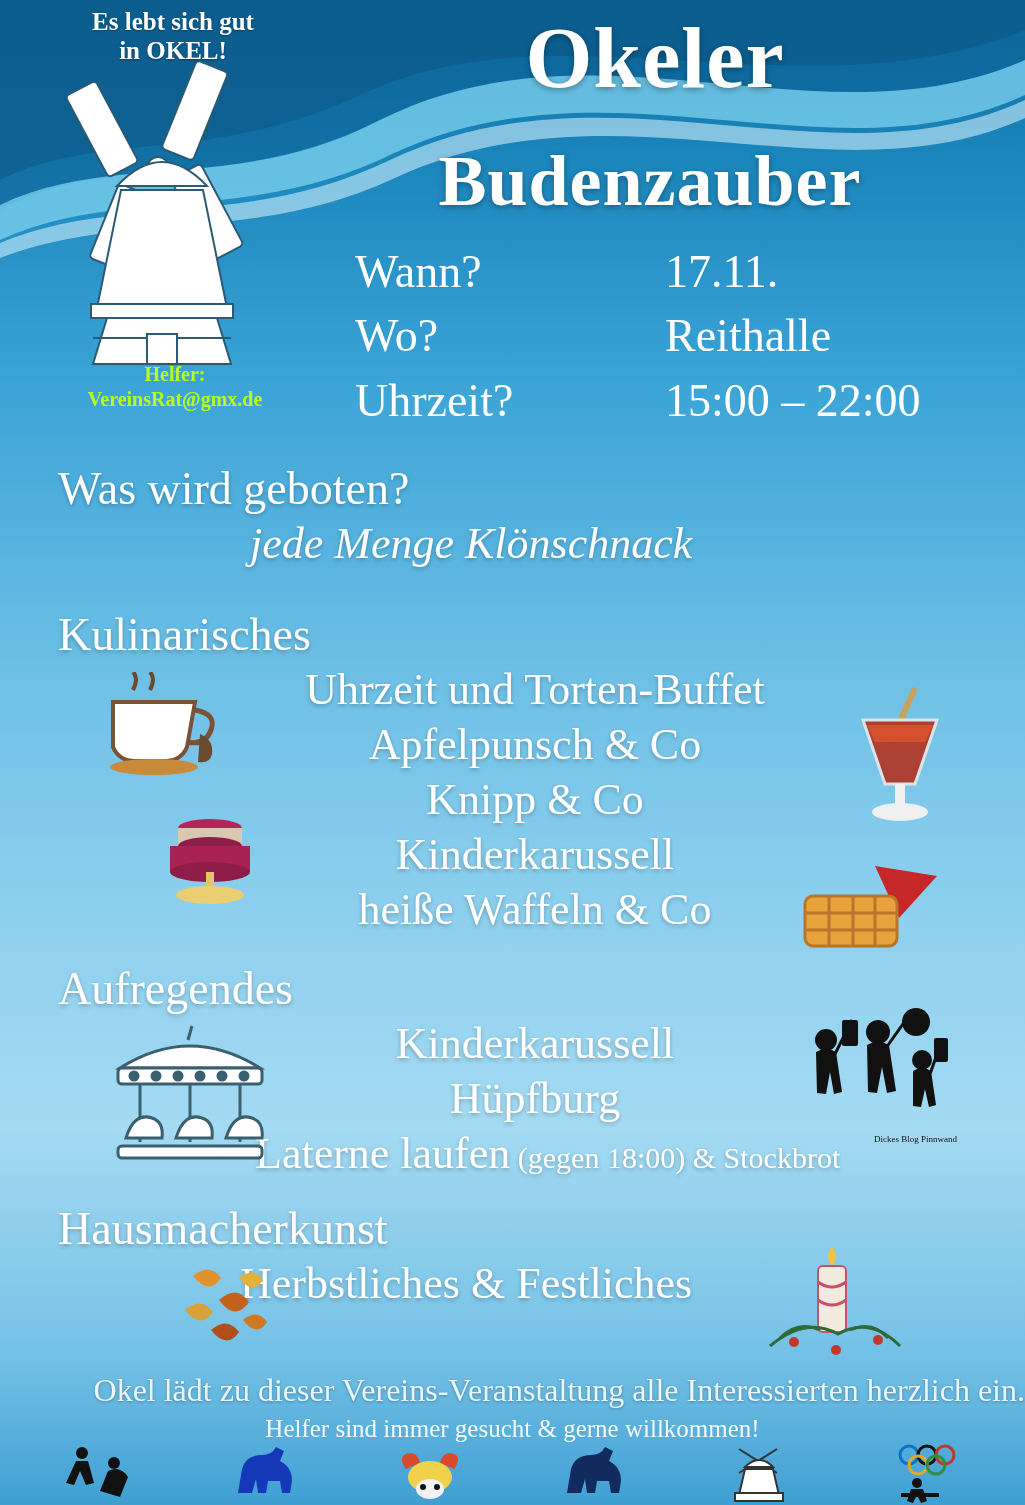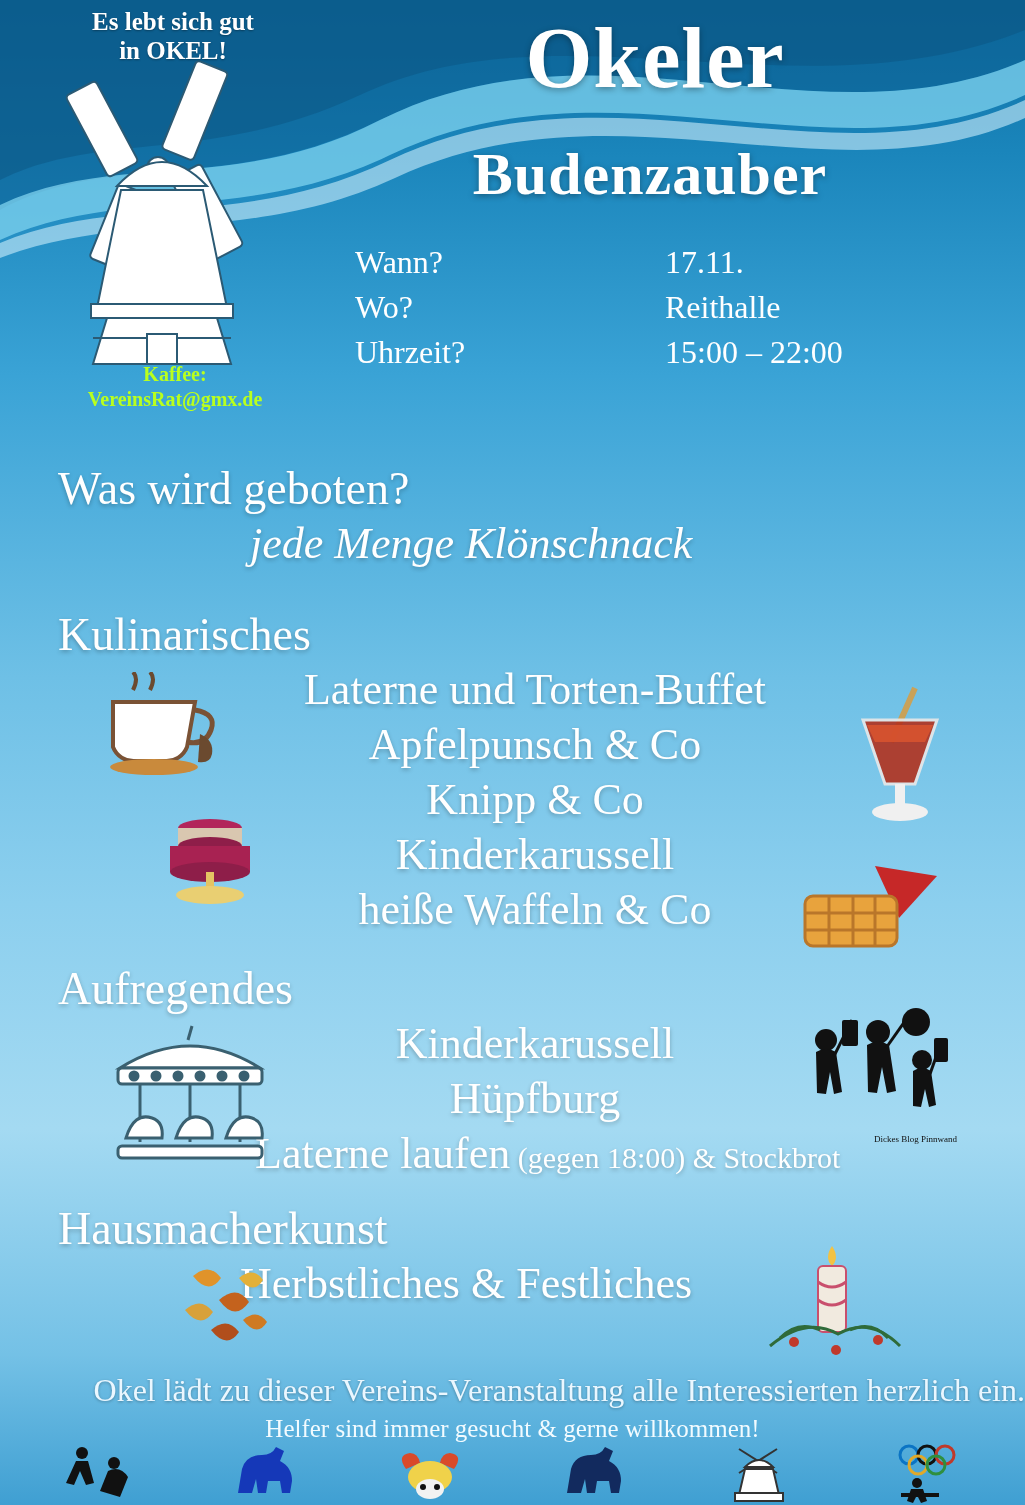--- a/index.html
+++ b/index.html
@@ -74,31 +74,31 @@
     font-weight: bold;
     letter-spacing: 1px;
     text-shadow: 0 2px 6px rgba(0,0,0,.35);
   }
   .title2 {
     position: absolute;
     left: 285px;
     top: 140px;
     width: 730px;
     text-align: center;
-    font-size: 60px;
+    font-size: 72px;
     font-weight: bold;
     letter-spacing: 1px;
     text-shadow: 0 2px 6px rgba(0,0,0,.35);
   }
   .facts {
     position: absolute;
     left: 355px;
     top: 240px;
     width: 640px;
-    font-size: 32px;
+    font-size: 46px;
     line-height: 1.4;
   }
   .facts-row {
     display: flex;
   }
   .facts-q { width: 310px; }
   .facts-a { flex: 1; }
 
   .section-head {
     position: absolute;
@@ -210,21 +210,21 @@
       <rect x="92" y="326" width="30" height="30" fill="#ffffff" stroke="#2b5a74" stroke-width="2"></rect>
     </g>
   </svg>
 
   <div class="logo-caption">
     <div>Es lebt sich gut</div>
     <div>in OKEL!</div>
   </div>
 
   <div class="contact">
-    <div>Kaffee:</div>
+    <div>Helfer:</div>
     <div>VereinsRat@gmx.de</div>
   </div>
 
   <div class="title1">Okeler</div>
   <div class="title2">Budenzauber</div>
 
   <div class="facts">
     <div class="facts-row">
       <div class="facts-q">Wann?</div>
       <div class="facts-a">17.11.</div>
@@ -237,21 +237,21 @@
       <div class="facts-q">Uhrzeit?</div>
       <div class="facts-a">15:00 – 22:00</div>
     </div>
   </div>
 
   <div class="section-head geboten-head">Was wird geboten?</div>
   <div class="block-text geboten-text">jede Menge Klönschnack</div>
 
   <div class="section-head kuli-head">Kulinarisches</div>
   <div class="block-text kuli-list">
-    <div>Laterne und Torten-Buffet</div>
+    <div>Uhrzeit und Torten-Buffet</div>
     <div>Apfelpunsch &amp; Co</div>
     <div>Knipp &amp; Co</div>
     <div>Kinderkarussell</div>
     <div>heiße Waffeln &amp; Co</div>
   </div>
 
   <svg class="art art-coffee" width="130" height="105" viewBox="0 0 130 105">
     <path d="M38,18 q6,-12 0,-18" stroke="#6b4a2f" stroke-width="4" fill="none"></path>
     <path d="M55,18 q6,-12 0,-18" stroke="#6b4a2f" stroke-width="4" fill="none"></path>
     <path d="M18,30 L100,30 L92,75 a22,22 0 0 1 -22,14 L40,89 a22,22 0 0 1 -22,-14 Z" fill="#ffffff" stroke="#7a5235" stroke-width="4"></path>

